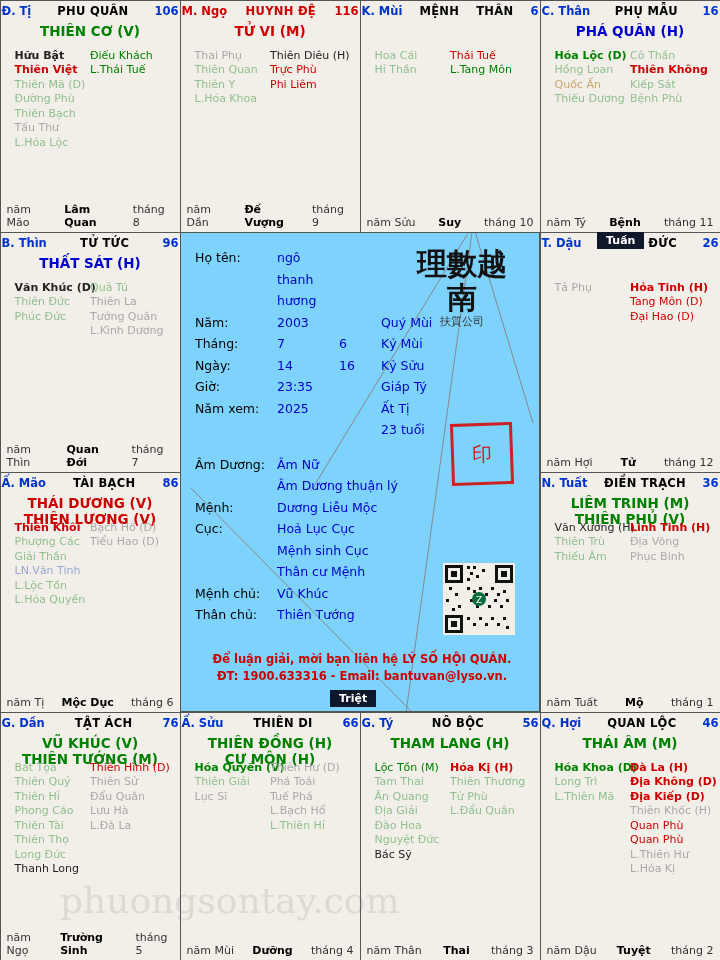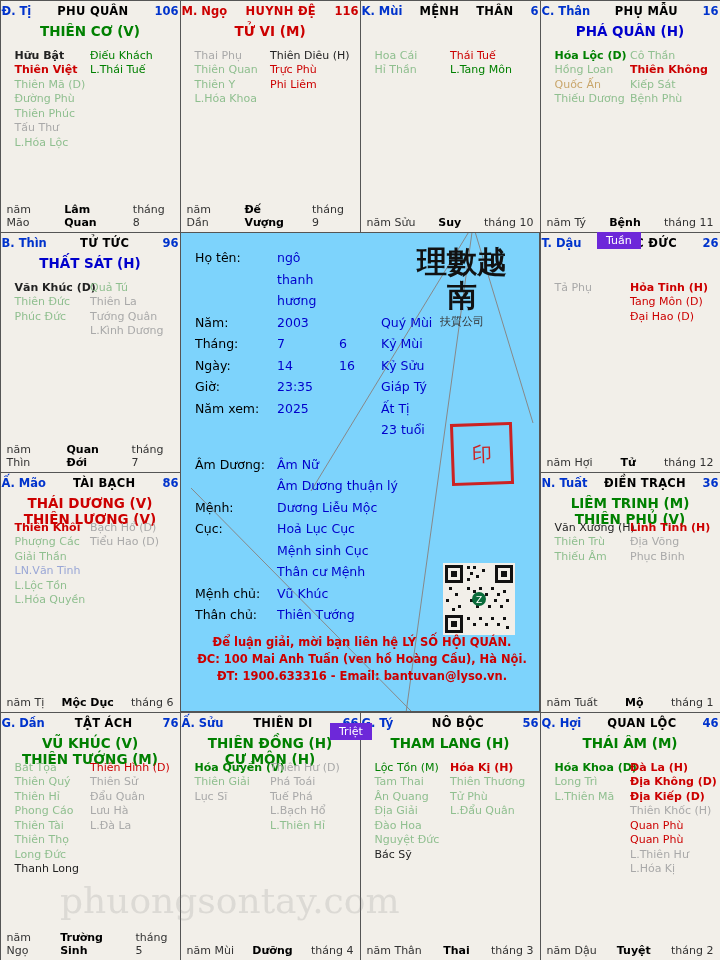--- a/index.html
+++ b/index.html
@@ -96,21 +96,21 @@
   .note {
     position:absolute; left:14px; right:10px; bottom:26px;
     color:#cc0000; font-size:11.5px; line-height:17px; font-weight:bold;
     text-align:center;
   }
   .seal {
     position:absolute; right:22px; top:14px;
     width:110px; text-align:center;
   }
   .seal .big {
-    font-family:Liberation Mono, monospace;
+    font-family:Liberation Serif, serif;
     font-size:30px; color:#111; line-height:34px; font-weight:bold;
   }
   .seal .sub {
     font-family:"DejaVu Serif", serif;
     font-size:11px; color:#333; line-height:13px;
   }
   .stamp {
     position:absolute; right:26px; top:190px;
     width:62px; height:62px;
     border:3px solid #cc2222;
@@ -120,27 +120,27 @@
     display:flex; align-items:center; justify-content:center;
     line-height:20px;
     transform:rotate(-2deg);
   }
   #qr { position:absolute; right:24px; bottom:76px; }
 
   .lines { position:absolute; left:0; top:0; width:360px; height:480px; pointer-events:none; }
 
   .tag {
     position:absolute;
-    background:#6d28d9; color:#fff;
-    font-size:11px; font-weight:normal;
+    background:#0f172a; color:#fff;
+    font-size:11px; font-weight:bold;
     padding:2px 9px;
     z-index:20;
   }
   #tuan-tag { left:597px; top:232px; }
-  #triet-tag { left:330px; top:723px; }
+  #triet-tag { left:330px; top:690px; }
 
   .wm {
     position:absolute; left:60px; top:880px;
     font-size:36px; color:rgba(120,120,120,0.18);
     font-family:"DejaVu Serif", serif;
     white-space:nowrap;
     z-index:1;
   }
 </style>
 </head>
@@ -155,21 +155,21 @@
       </div>
       <div class="main-stars">
         <div class="ms-green">THIÊN CƠ (V)</div>
       </div>
       <div class="cols">
         <div class="col">
           <div class="st c-black bold">Hữu Bật</div>
           <div class="st c-red bold">Thiên Việt</div>
           <div class="st c-ltgreen">Thiên Mã (D)</div>
           <div class="st c-ltgreen">Đường Phù</div>
-          <div class="st c-ltgreen">Thiên Phúc</div>
+          <div class="st c-ltgreen">Thiên Bạch</div>
           <div class="st c-gray">Tấu Thư</div>
           <div class="st c-ltgreen">L.Hóa Lộc</div>
         </div>
         <div class="col">
           <div class="st c-green">Điếu Khách</div>
           <div class="st c-green">L.Thái Tuế</div>
         </div>
       </div>
       <div class="cftr">
         <span class="nam">năm Mão</span>
@@ -643,20 +643,19 @@
         <rect x="3" y="36" width="3" height="3"></rect>
       <rect x="15" y="42" width="3" height="3"></rect>
         <rect x="9" y="45" width="3" height="3"></rect>
     </g>
     <circle cx="36" cy="36" r="7" fill="#0a6b3a"></circle>
     <text x="36" y="40" font-size="9" fill="#fff" text-anchor="middle" font-family="DejaVu Sans">Z</text>
   </svg>
 
   <div class="note">
     <div>Để luận giải, mời bạn liên hệ LÝ SỐ HỘI QUÁN.</div>
-    <div>ĐC: 100 Mai Anh Tuấn (ven hồ Hoàng Cầu), Hà Nội.</div>
     <div>ĐT: 1900.633316 - Email: bantuvan@lyso.vn.</div>
   </div>
 </div>
 
 <div class="tag" id="tuan-tag">Tuần</div>
 <div class="tag" id="triet-tag">Triệt</div>
 <div class="wm">phuongsontay.com</div>
 
 </body></html>

